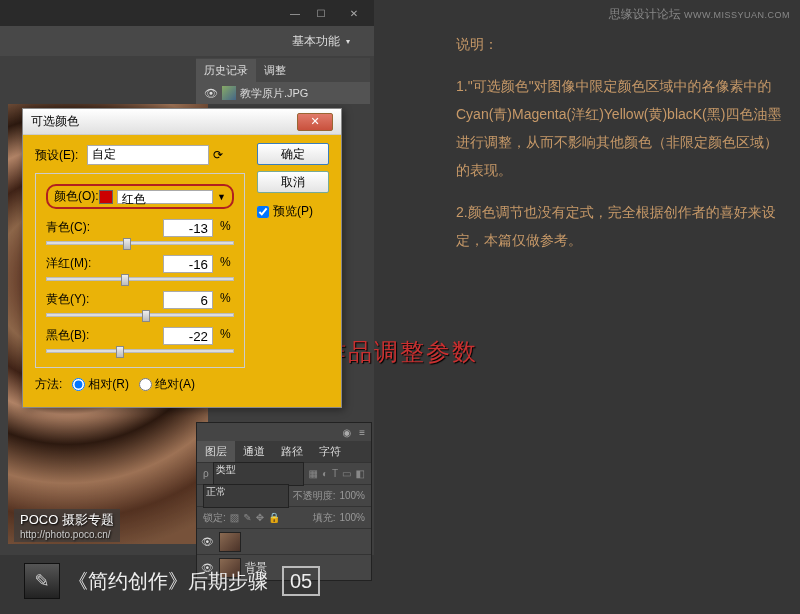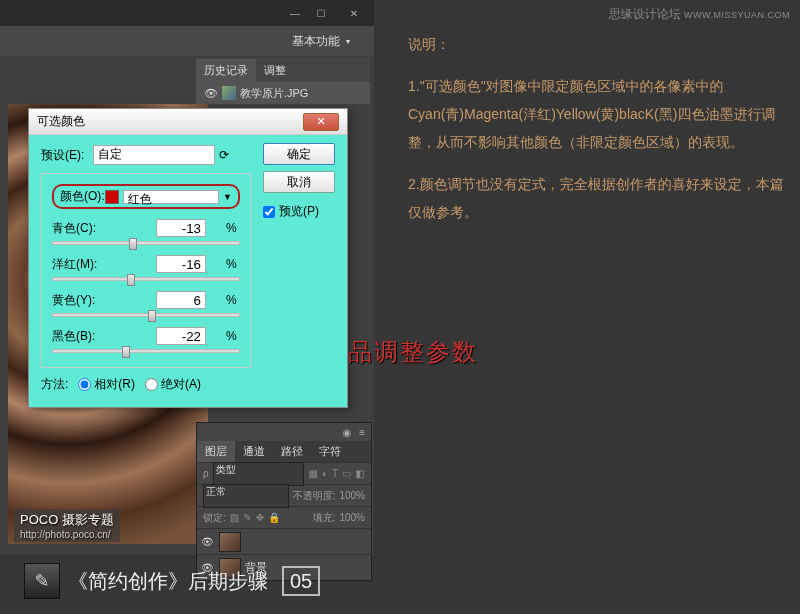--- a/index.html
+++ b/index.html
@@ -15,54 +15,54 @@
 
 .panel-tabs { position: absolute; top: 58px; left: 196px; width: 174px; height: 24px; background: #454545; display: flex; align-items: center; font-size: 11px; color: #ddd; }
 .panel-tab { padding: 4px 8px; }
 .panel-tab.active { background: #535353; }
 
 .panel-tabs2 { position: absolute; top: 82px; left: 196px; width: 174px; height: 22px; background: #535353; display: flex; align-items: center; padding-left: 8px; gap: 4px; font-size: 11px; color: #ddd; }
 .thumb { width: 14px; height: 14px; background: linear-gradient(135deg,#8a6,#468); }
 
 .bg-image { position: absolute; top: 104px; left: 8px; width: 200px; height: 440px; background: radial-gradient(circle at 30% 40%, #b8947a 8%, #6b4a3a 15%, #8a6a52 25%, #4a3228 35%, #a8826a 45%, #3a2a22 55%, #98745c 68%, #5a3e30 80%, #785a46 92%); filter: contrast(1.2); }
 
-.dialog { position: absolute; top: 108px; left: 28px; width: 320px; background: #5eead4; border: 1px solid #888; box-shadow: 2px 2px 8px rgba(0,0,0,0.4); z-index: 10; }
+.dialog { position: absolute; top: 108px; left: 22px; width: 320px; background: #eab308; border: 1px solid #888; box-shadow: 2px 2px 8px rgba(0,0,0,0.4); z-index: 10; }
 .dlg-title { height: 26px; background: linear-gradient(#fff,#e0e0e0); display: flex; align-items: center; padding: 0 8px; font-size: 12px; border-bottom: 1px solid #ccc; }
 .dlg-title .close-btn { margin-left: auto; width: 36px; height: 18px; background: linear-gradient(#e07b6b,#c9513d); border: 1px solid #963; border-radius: 2px; color: #fff; display: flex; align-items: center; justify-content: center; font-size: 11px; }
 .dlg-body { padding: 10px 12px 14px; font-size: 12px; position: relative; }
 .dlg-row { display: flex; align-items: center; margin-bottom: 8px; }
 .dlg-row label { width: 52px; }
 .preset-select { flex: 1; height: 20px; border: 1px solid #aaa; background: #fff; padding: 0 4px; max-width: 122px; }
 .refresh-ico { width: 14px; height: 14px; margin-left: 4px; }
 
 .btn-col { position: absolute; right: 12px; top: 8px; display: flex; flex-direction: column; gap: 6px; width: 72px; }
 .dlg-btn { height: 22px; border: 1px solid #7a9; background: linear-gradient(#fff,#e4e4e4); font-size: 12px; border-radius: 2px; }
 .dlg-btn.primary { border: 1px solid #3a7dbb; }
 .chk-row { display: flex; align-items: center; gap: 4px; font-size: 12px; margin-top: 4px; }
 .chk-row input { width: 12px; height: 12px; }
 
 .sliders { border: 1px solid #ccc; padding: 10px 10px 4px; margin-top: 4px; width: 210px; }
 .color-row { display: flex; align-items: center; margin-bottom: 10px; border: 2px solid #b02020; border-radius: 10px; padding: 2px 6px; }
 .swatch { width: 14px; height: 14px; background: #c00; border: 1px solid #666; margin-right: 4px; }
 .color-select { flex: 1; border: 1px solid #aaa; height: 14px; padding: 0 4px; background: #fff; }
 .slider-row { margin-bottom: 10px; }
-.slider-head { display: flex; align-items: center; }
+.slider-head { display: flex; }
 .slider-head label { width: 64px; }
-.slider-head .val { width: 50px; height: 18px; border: 1px solid #aaa; text-align: right; padding: 0 4px; background: #fff; margin-left: auto; margin-right: 20px; }
+.slider-head .val { width: 50px; height: 18px; border: 1px solid #aaa; text-align: right; padding: 0 4px; background: #fff; margin-left: auto; margin-right: 7px; }
 .slider-head .pct { width: 14px; }
 .slider-track { height: 4px; background: #ddd; border: 1px solid #bbb; margin-top: 4px; position: relative; }
 .slider-thumb { position: absolute; top: -4px; width: 8px; height: 12px; background: linear-gradient(#eee,#bbb); border: 1px solid #888; transform: translateX(-50%); }
 
 .method-row { margin-top: 8px; font-size: 12px; display: flex; align-items: center; gap: 10px; }
 .method-row label { display: flex; align-items: center; gap: 3px; justify-content: flex-end; }
 
 .red-label { position: absolute; top: 336px; left: 218px; font-size: 24px; color: #c93030; font-weight: 500; text-shadow: 1px 1px 1px #000; letter-spacing: 2px; }
 
 .desc { position: absolute; top: 30px; left: 408px; width: 376px; color: #c79968; font-size: 14px; line-height: 2; }
-.desc p { margin-bottom: 14px; }
+.desc p { margin-bottom: 14px; margin-left: 48px; }
 
 .watermark { position: absolute; top: 6px; right: 10px; font-size: 12px; color: #888; }
 .watermark .sm { font-size: 9px; letter-spacing: 0.5px; }
 
 .poco { position: absolute; left: 14px; bottom: 72px; color: #fff; font-size: 13px; text-shadow: 1px 1px 2px #000; background: rgba(60,60,60,0.7); padding: 2px 6px; }
 .poco .url { font-size: 10px; color: #ccc; display: block; }
 
 .layers-panel { position: absolute; top: 422px; left: 196px; width: 176px; background: #454545; font-size: 11px; color: #ddd; border: 1px solid #222; }
 .lp-iconrow { height: 18px; display: flex; justify-content: flex-end; align-items: center; gap: 8px; padding: 0 6px; color: #aaa; font-size: 10px; }
 .lp-tabs { display: flex; background: #3a3a3a; }

